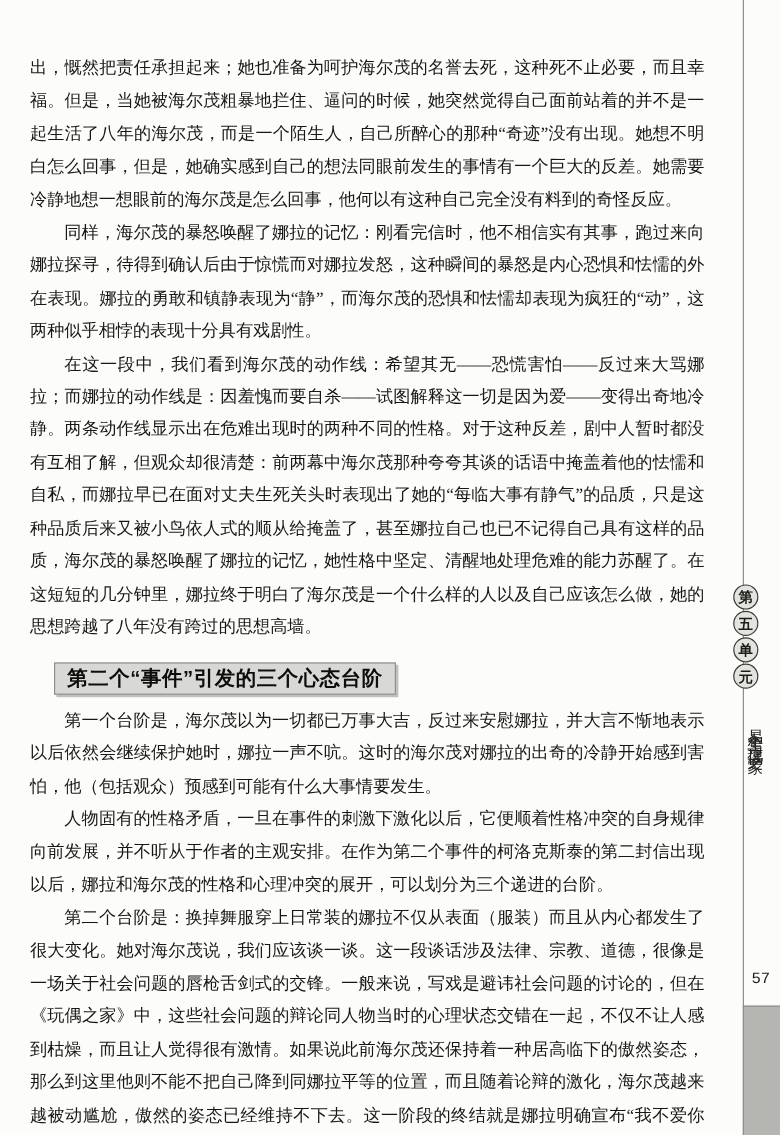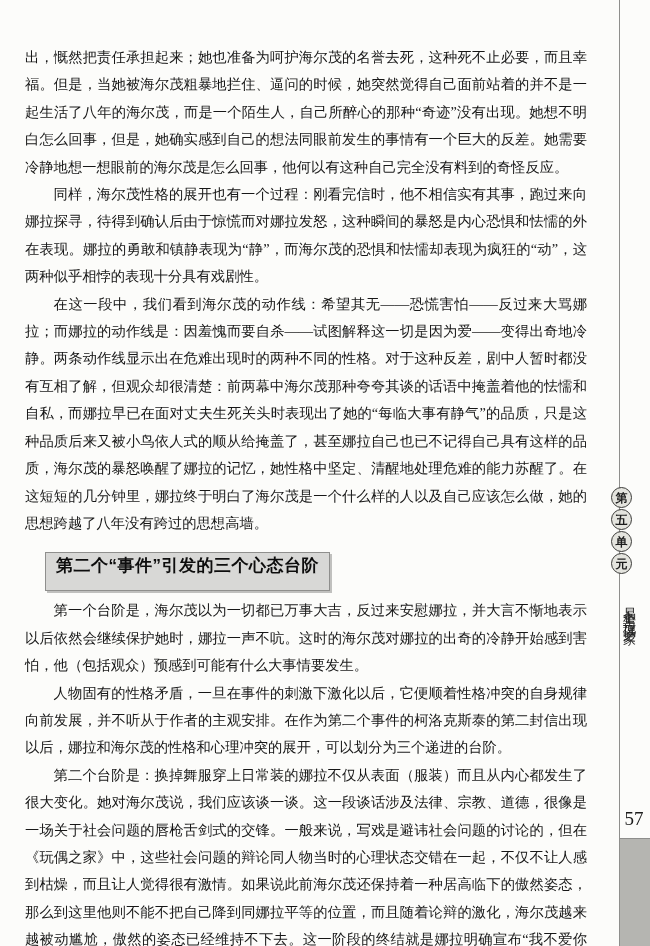--- a/index.html
+++ b/index.html
@@ -24,21 +24,21 @@
   .text-col p.indent{text-indent:2em;}
 
   
   .section-header-row{margin:15px 0 6px 0;}
   .section-header{
     display:inline-block;
     margin-left:20px;
     background:#d8d8d6;
     border:1px solid #8f8f8d;
     box-shadow:2px 2px 0 rgba(120,120,118,0.45);
-    padding:2px 10px 13px 10px;
+    padding:2px 10px 1px 10px;
     font-family:"Liberation Sans","DejaVu Sans",sans-serif;
     font-weight:bold;
     font-size:17px;
     line-height:22px;
     letter-spacing:0.5px;
     color:#0d0d0d;
     text-indent:0;
   }
 
   
@@ -63,39 +63,39 @@
     position:absolute;left:616px;top:597px;height:160px;width:27px;
     writing-mode:vertical-rl;
     font-size:13px;
     letter-spacing:3px;
     color:#232323;
     line-height:27px;
   }
   .page-number{
     position:absolute;left:620px;top:808px;width:28px;
     text-align:center;
-    font-family:Liberation Serif, serif;
-    font-size:19px;color:#1b1b1b;
+    font-family:Liberation Mono, monospace;
+    font-size:13px;color:#1b1b1b;
   }
   .gray-bar{
     position:absolute;left:619px;top:838px;width:31px;height:108px;
     background:#b5b5b1;
     border-top:1px solid #8e8e8c;
     border-left:1px solid #8e8e8c;
     box-sizing:border-box;
   }
 </style>
 </head>
 <body>
 
 <div class="page">
 
   <div class="text-col">
     <p>出，慨然把责任承担起来；她也准备为呵护海尔茂的名誉去死，这种死不止必要，而且幸福。但是，当她被海尔茂粗暴地拦住、逼问的时候，她突然觉得自己面前站着的并不是一起生活了八年的海尔茂，而是一个陌生人，自己所醉心的那种“奇迹”没有出现。她想不明白怎么回事，但是，她确实感到自己的想法同眼前发生的事情有一个巨大的反差。她需要冷静地想一想眼前的海尔茂是怎么回事，他何以有这种自己完全没有料到的奇怪反应。</p>
-    <p class="indent">同样，海尔茂性格的展开也有一个过程：刚看完信时，他不相信实有其事，跑过来向娜拉探寻，待得到确认后由于惊慌而对娜拉发怒，这种瞬间的暴怒是内心恐惧和怯懦的外在表现。娜拉的勇敢和镇静表现为“静”，而海尔茂的恐惧和怯懦却表现为疯狂的“动”，这两种似乎相悖的表现十分具有戏剧性。</p>
+    <p class="indent">同样，海尔茂的暴怒唤醒了娜拉的记忆：刚看完信时，他不相信实有其事，跑过来向娜拉探寻，待得到确认后由于惊慌而对娜拉发怒，这种瞬间的暴怒是内心恐惧和怯懦的外在表现。娜拉的勇敢和镇静表现为“静”，而海尔茂的恐惧和怯懦却表现为疯狂的“动”，这两种似乎相悖的表现十分具有戏剧性。</p>
     <p class="indent">在这一段中，我们看到海尔茂的动作线：希望其无——恐慌害怕——反过来大骂娜拉；而娜拉的动作线是：因羞愧而要自杀——试图解释这一切是因为爱——变得出奇地冷静。两条动作线显示出在危难出现时的两种不同的性格。对于这种反差，剧中人暂时都没有互相了解，但观众却很清楚：前两幕中海尔茂那种夸夸其谈的话语中掩盖着他的怯懦和自私，而娜拉早已在面对丈夫生死关头时表现出了她的“每临大事有静气”的品质，只是这种品质后来又被小鸟依人式的顺从给掩盖了，甚至娜拉自己也已不记得自己具有这样的品质，海尔茂的暴怒唤醒了娜拉的记忆，她性格中坚定、清醒地处理危难的能力苏醒了。在这短短的几分钟里，娜拉终于明白了海尔茂是一个什么样的人以及自己应该怎么做，她的思想跨越了八年没有跨过的思想高墙。</p>
 
     <div class="section-header-row">
       <span class="section-header">第二个“事件”引发的三个心态台阶</span>
     </div>
 
     <p class="indent">第一个台阶是，海尔茂以为一切都已万事大吉，反过来安慰娜拉，并大言不惭地表示以后依然会继续保护她时，娜拉一声不吭。这时的海尔茂对娜拉的出奇的冷静开始感到害怕，他（包括观众）预感到可能有什么大事情要发生。</p>
     <p class="indent">人物固有的性格矛盾，一旦在事件的刺激下激化以后，它便顺着性格冲突的自身规律向前发展，并不听从于作者的主观安排。在作为第二个事件的柯洛克斯泰的第二封信出现以后，娜拉和海尔茂的性格和心理冲突的展开，可以划分为三个递进的台阶。</p>
     <p class="indent">第二个台阶是：换掉舞服穿上日常装的娜拉不仅从表面（服装）而且从内心都发生了很大变化。她对海尔茂说，我们应该谈一谈。这一段谈话涉及法律、宗教、道德，很像是一场关于社会问题的唇枪舌剑式的交锋。一般来说，写戏是避讳社会问题的讨论的，但在《玩偶之家》中，这些社会问题的辩论同人物当时的心理状态交错在一起，不仅不让人感到枯燥，而且让人觉得很有激情。如果说此前海尔茂还保持着一种居高临下的傲然姿态，那么到这里他则不能不把自己降到同娜拉平等的位置，而且随着论辩的激化，海尔茂越来越被动尴尬，傲然的姿态已经维持不下去。这一阶段的终结就是娜拉明确宣布“我不爱你了！”</p>
 

